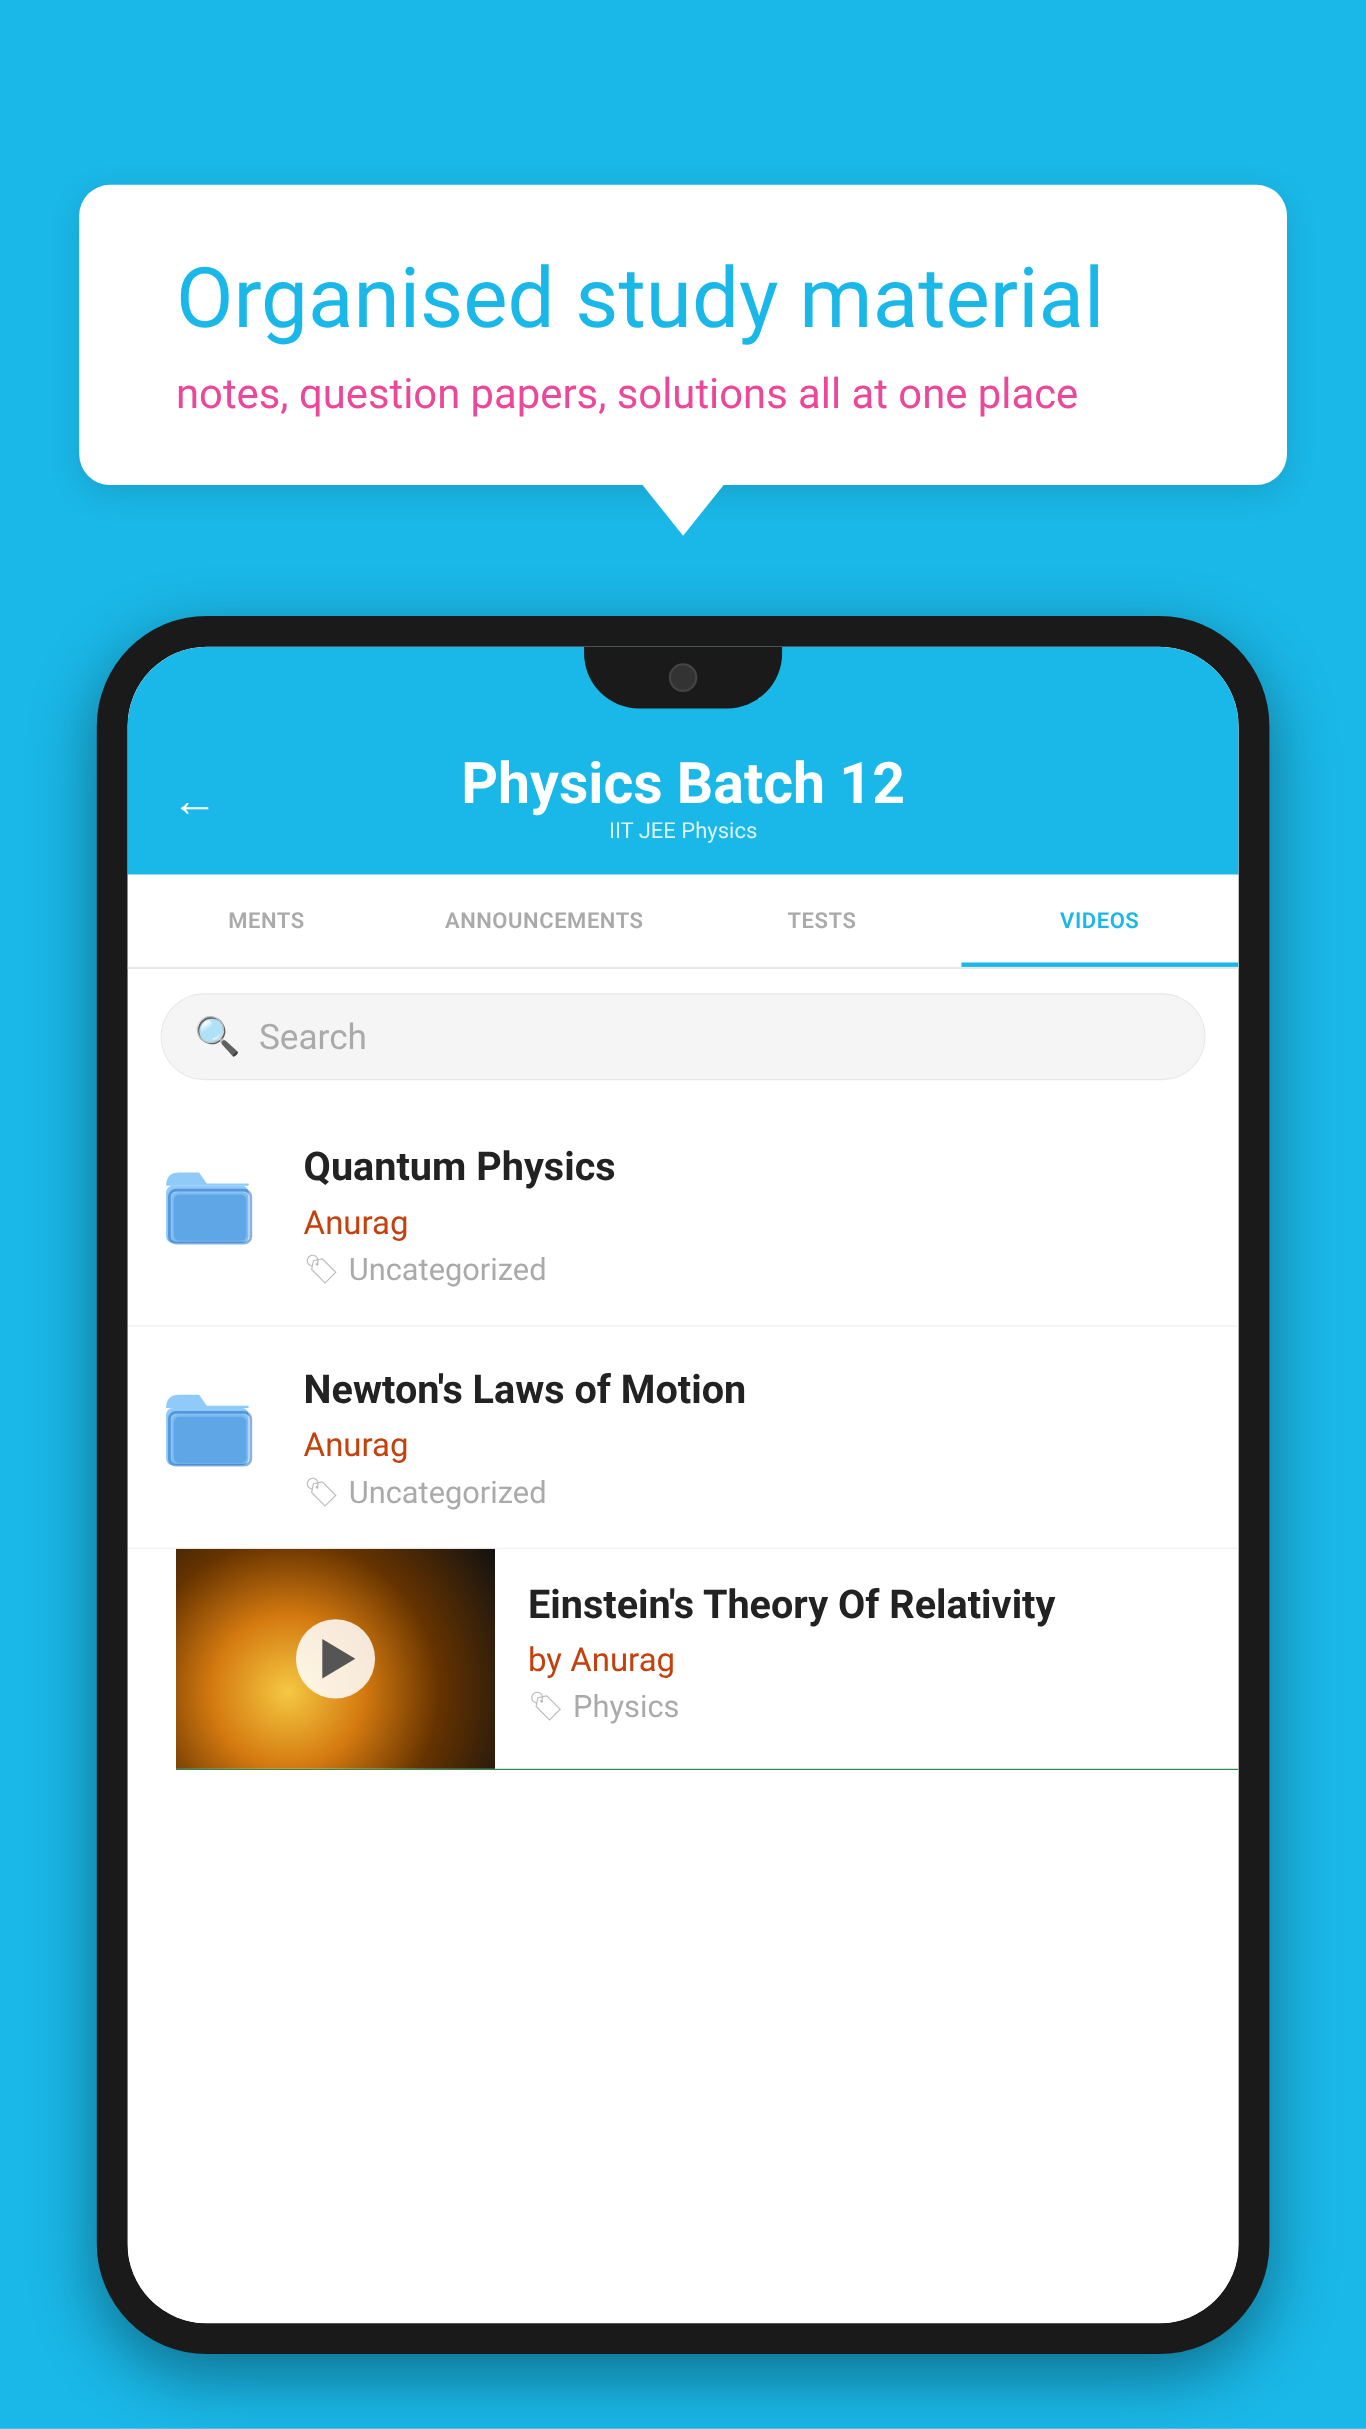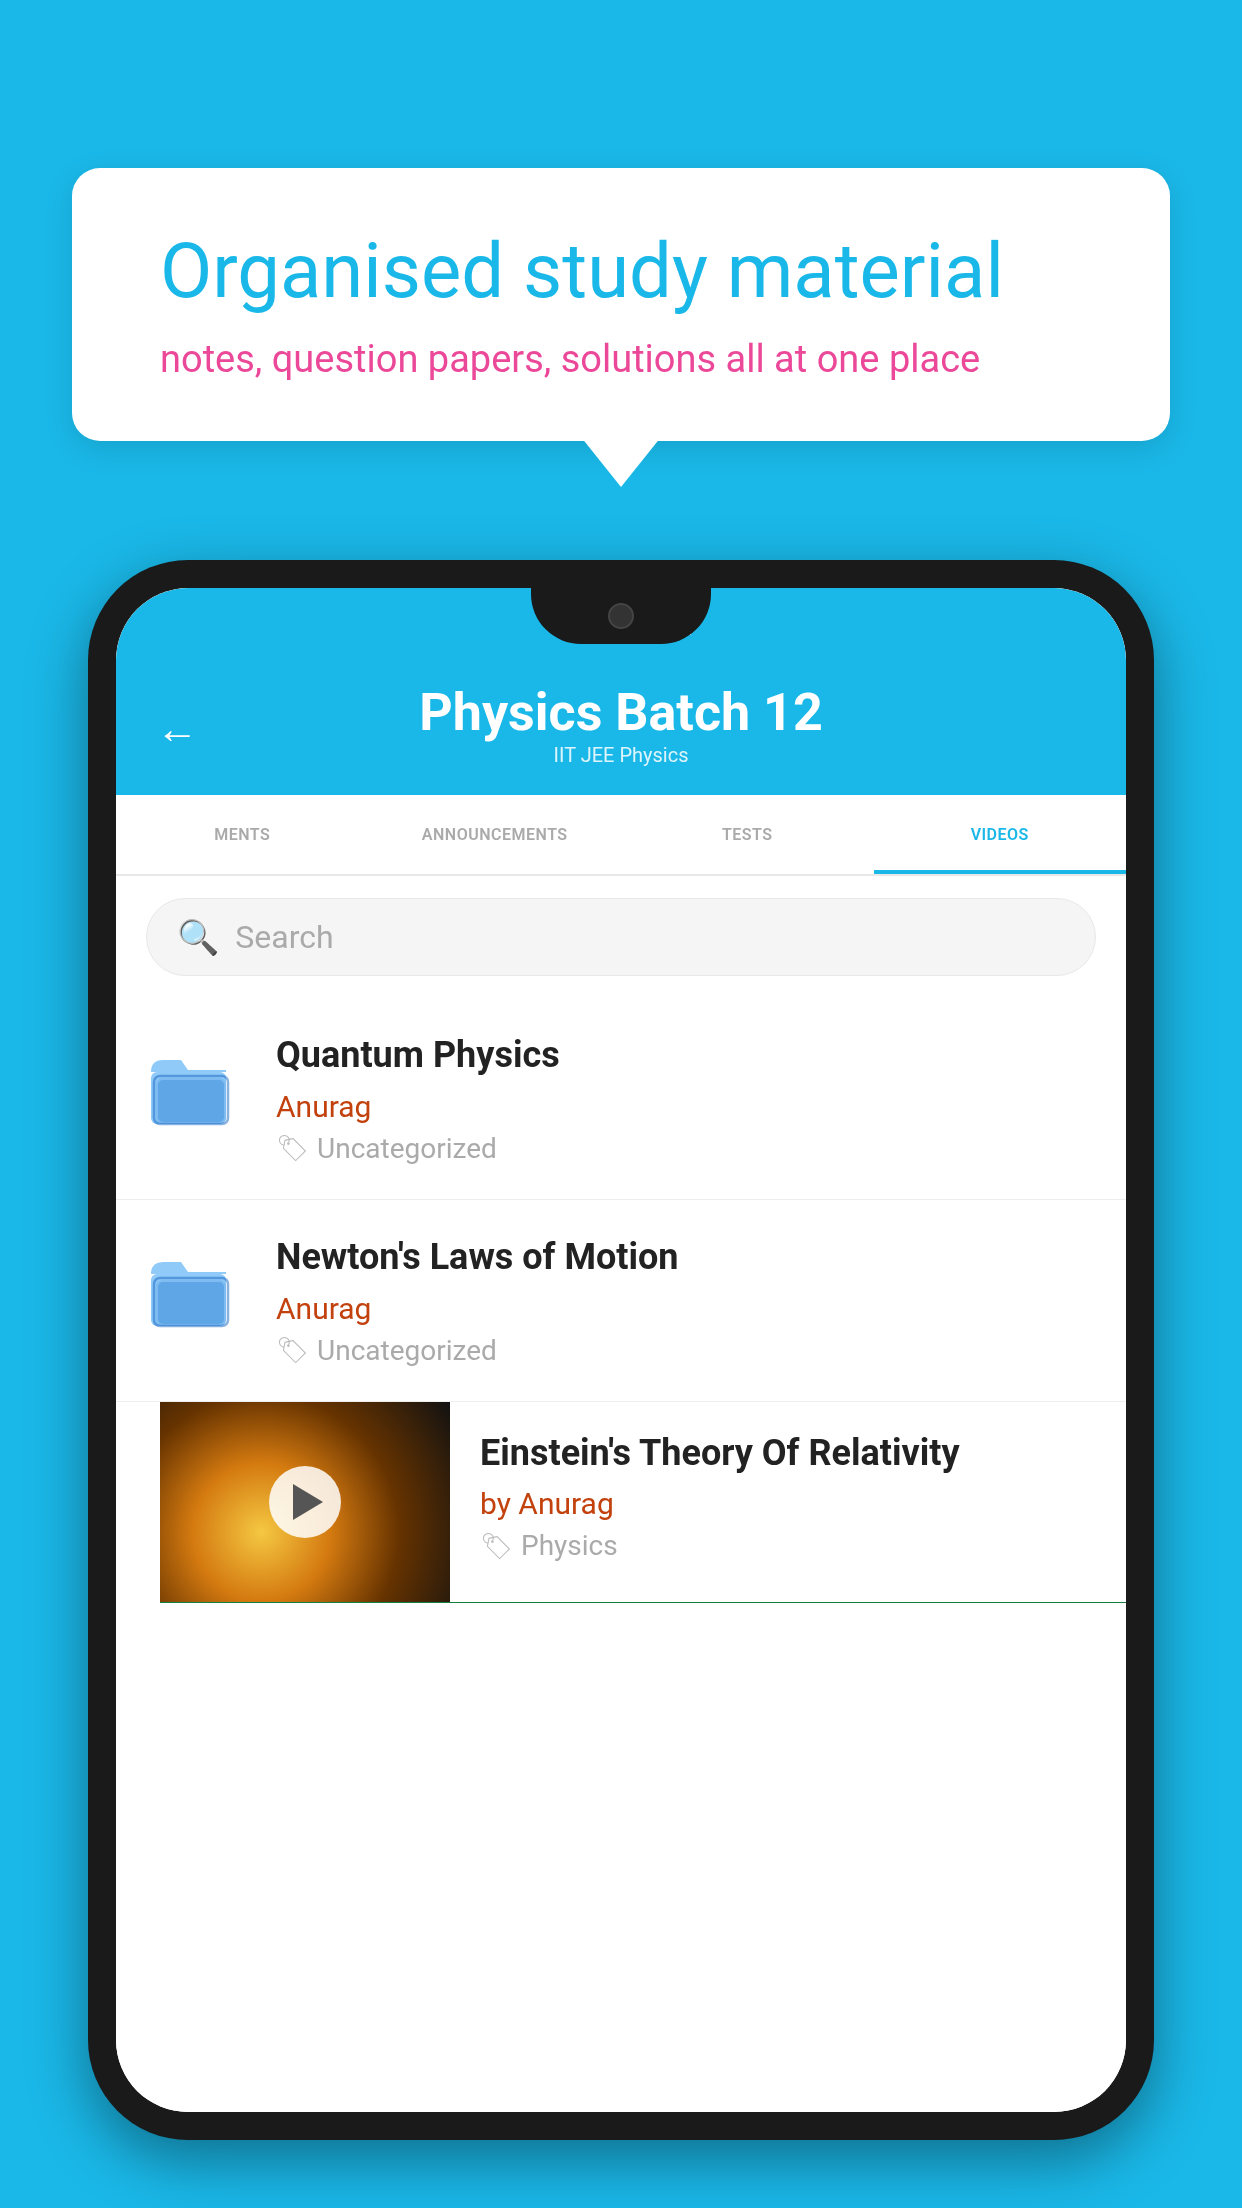--- a/index.html
+++ b/index.html
@@ -159,21 +159,21 @@
       background: white;
       display: flex;
       border-bottom: 2px solid #e8e8e8;
       overflow: hidden;
     }
 
     .tab-item {
       flex: 1;
       text-align: center;
       padding: 30px 10px;
-      font-size: 16px;
+      font-size: 20px;
       font-weight: 600;
       color: #aaa;
       letter-spacing: 0.5px;
       cursor: pointer;
       white-space: nowrap;
       position: relative;
     }
 
     .tab-item.active {
       color: #1ab8e8;

